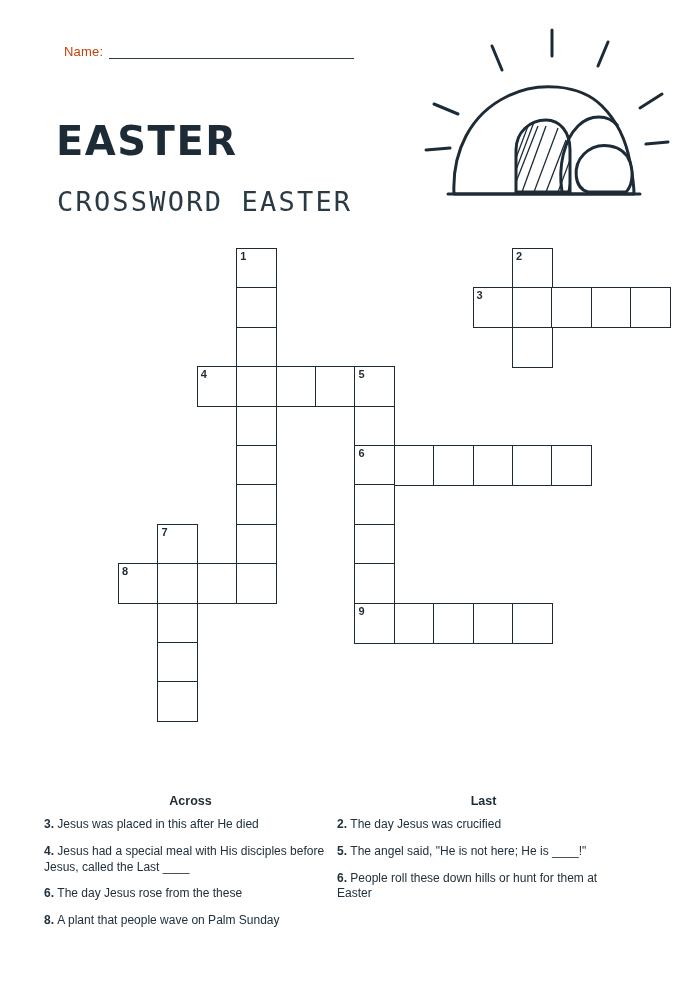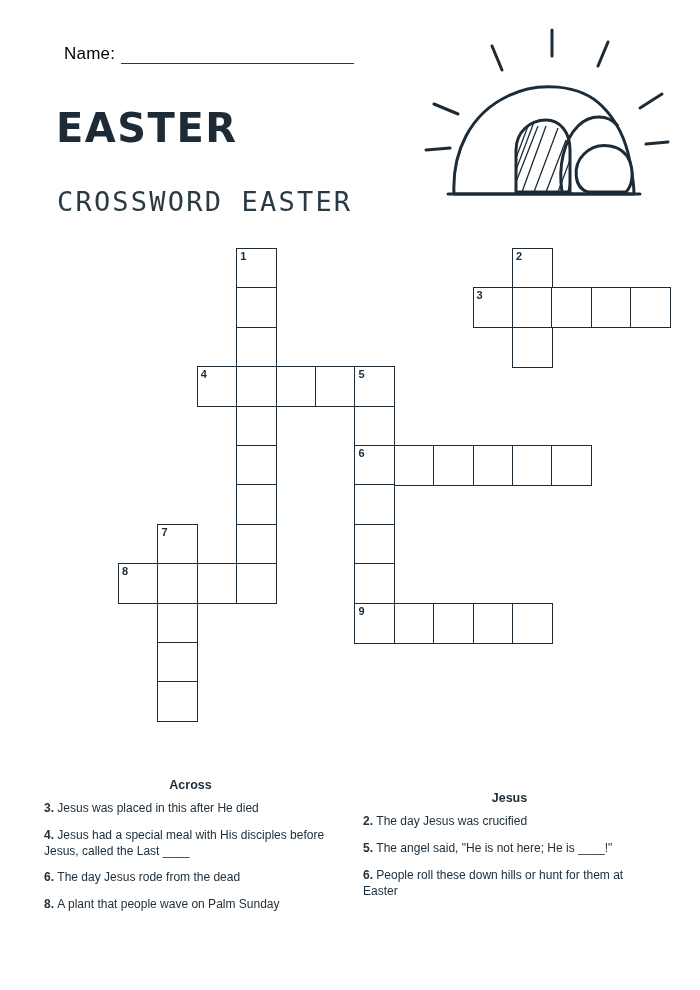--- a/index.html
+++ b/index.html
@@ -20,37 +20,37 @@
   
   .name-row {
     position: absolute;
     left: 64px;
     top: 44px;
     display: flex;
     align-items: flex-end;
     width: 290px;
   }
   .name-label {
-    font-size: 17px;
-    color: #000000;
+    font-size: 13px;
+    color: #c2410c;
     letter-spacing: 0.2px;
     padding-right: 6px;
     white-space: nowrap;
   }
   .name-rule {
     flex: 1;
     border-bottom: 1.3px solid #2a3a45;
     height: 14px;
   }
 
   
   .title-main {
     position: absolute;
     left: 56px;
-    top: 105px;
+    top: 118px;
     font-size: 40px;
     font-weight: bold;
     letter-spacing: 1.5px;
     color: #1d2b36;
     font-family: "DejaVu Sans", sans-serif;
   }
   .title-sub {
     position: absolute;
     left: 57px;
     top: 186px;
@@ -91,25 +91,23 @@
     font-size: 11px;
     font-weight: bold;
     color: #1d2b36;
     font-family: "Liberation Sans", sans-serif;
   }
 
   
   .clues {
     position: absolute;
     left: 44px;
-    top: 778px;
+    top: 794px;
     width: 612px;
     display: flex;
-    gap: 26px;
-    align-items: center;
   }
   .clue-col { width: 293px; }
   .clue-head {
     text-align: center;
     font-size: 12.5px;
     font-weight: bold;
     margin-bottom: 9px;
     color: #1d2b36;
   }
   .clue {
@@ -228,25 +226,25 @@
     <div class="cell" style="left: 39.4px; top: 394px;"></div>
     <div class="cell" style="left: 39.4px; top: 433.4px;"></div>
   </div>
 
 <div class="clues">
   <div class="clue-col">
     <div class="clue-head">Across</div>
     <div id="across-list">
         <div class="clue"><b>3. </b><span>Jesus was placed in this after He died</span></div>
         <div class="clue"><b>4. </b><span>Jesus had a special meal with His disciples before Jesus, called the Last ____</span></div>
-        <div class="clue"><b>6. </b><span>The day Jesus rode from the dead</span></div>
+        <div class="clue"><b>6. </b><span>The day Jesus rose from the these</span></div>
         <div class="clue"><b>8. </b><span>A plant that people wave on Palm Sunday</span></div>
       </div>
   </div>
   <div class="clue-col">
-    <div class="clue-head">Jesus</div>
+    <div class="clue-head">Last</div>
     <div id="down-list">
         <div class="clue"><b>2. </b><span>The day Jesus was crucified</span></div>
         <div class="clue"><b>5. </b><span>The angel said, "He is not here; He is ____!"</span></div>
         <div class="clue"><b>6. </b><span>People roll these down hills or hunt for them at Easter</span></div>
       </div>
   </div>
 </div>
 
 </body></html>

